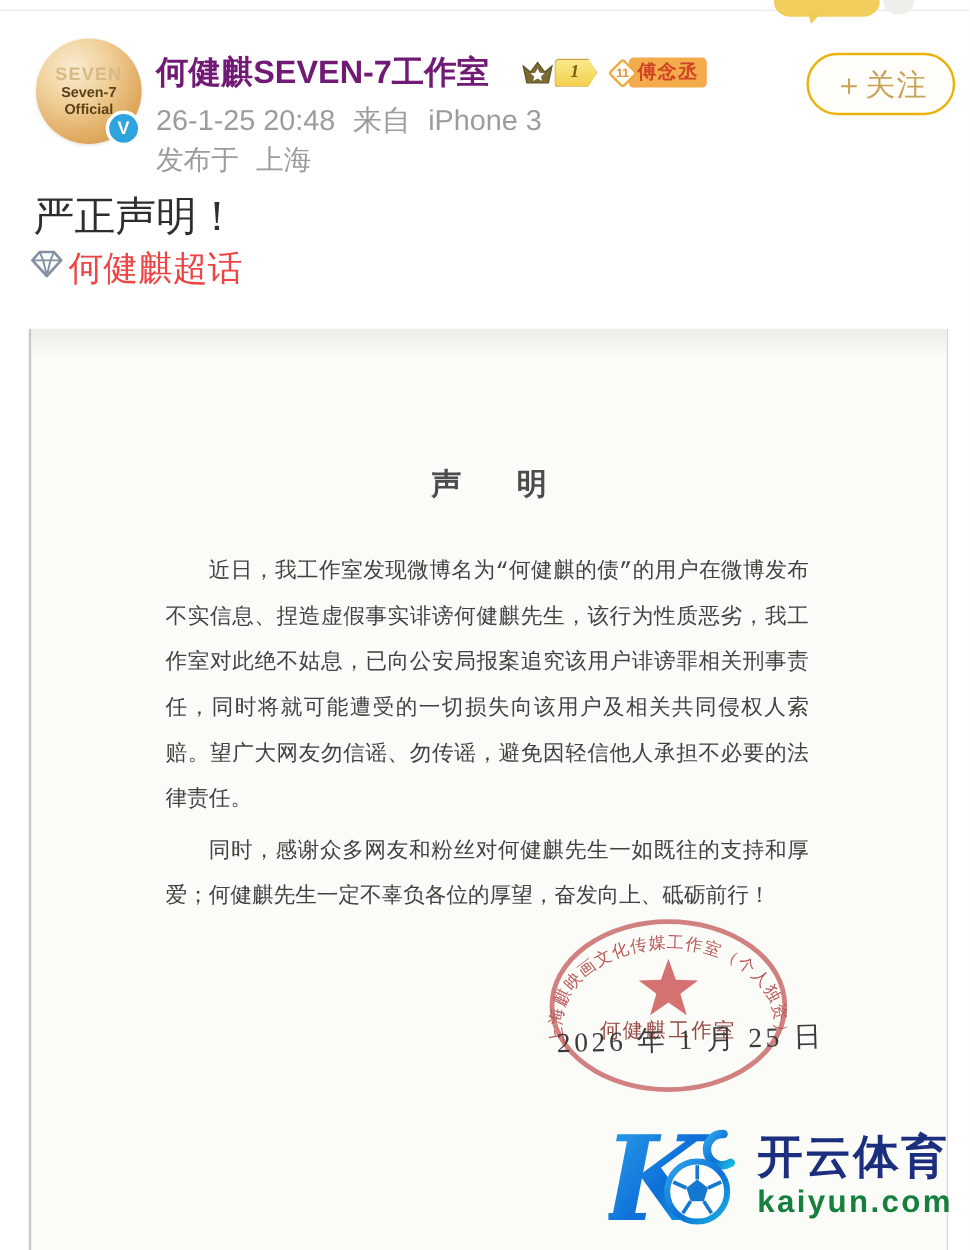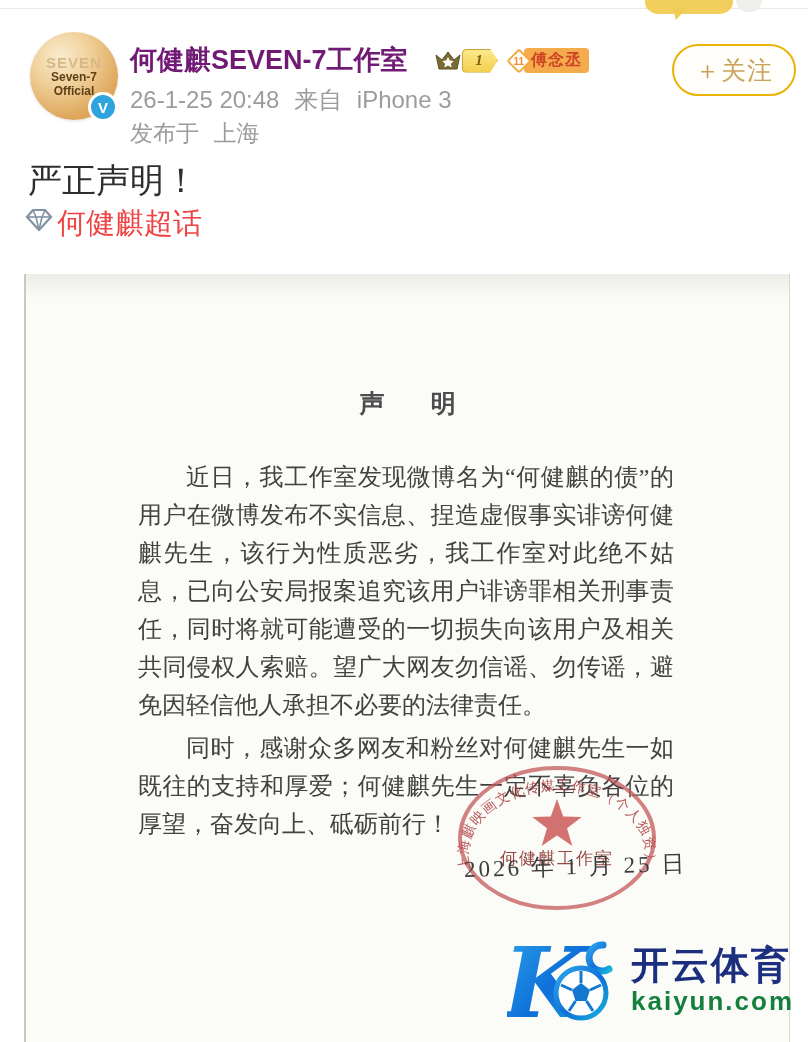--- a/index.html
+++ b/index.html
@@ -61,21 +61,21 @@
 
   
   .paper { position:absolute; left:24px; top:274px; width:766px; height:768px;
     background:#fbfbf8; border-left:2px solid #c9c9c3; border-right:1px solid #d8d8d2; }
   .paper::before { content:""; position:absolute; left:0; top:0; width:100%; height:26px;
     background:linear-gradient(#ededE8, rgba(251,251,248,0)); }
   .doc-title { position:absolute; left:0; top:113px; width:100%; text-align:center;
     font-family:"Liberation Serif","DejaVu Serif",serif; font-size:25px; font-weight:600;
     letter-spacing:20px; text-indent:20px; color:#4c4c4c; }
   .doc-body { position:absolute; left:112px; top:184px; width:536px;
-    font-family:Liberation Serif, serif; font-size:24px; line-height:38px;
+    font-family:Liberation Mono, monospace; font-size:18px; line-height:38px;
     color:#424242; text-align:justify; }
   .doc-body p { text-indent:2em; margin-bottom:5px; }
 
   .seal { position:absolute; left:426px; top:489px; width:210px; height:150px; opacity:.92; }
   .doc-date { position:absolute; left:438px; top:577px; font-family:"Liberation Serif","DejaVu Serif",serif;
     font-size:23px; color:#3b3b3b; letter-spacing:3px; transform:rotate(-1.5deg); }
 
   
   .watermark { position:absolute; left:481px; top:652px; width:302px; height:110px; display:flex; align-items:center; }
   .wm-logo { width:118px; height:100px; flex:0 0 auto; }

